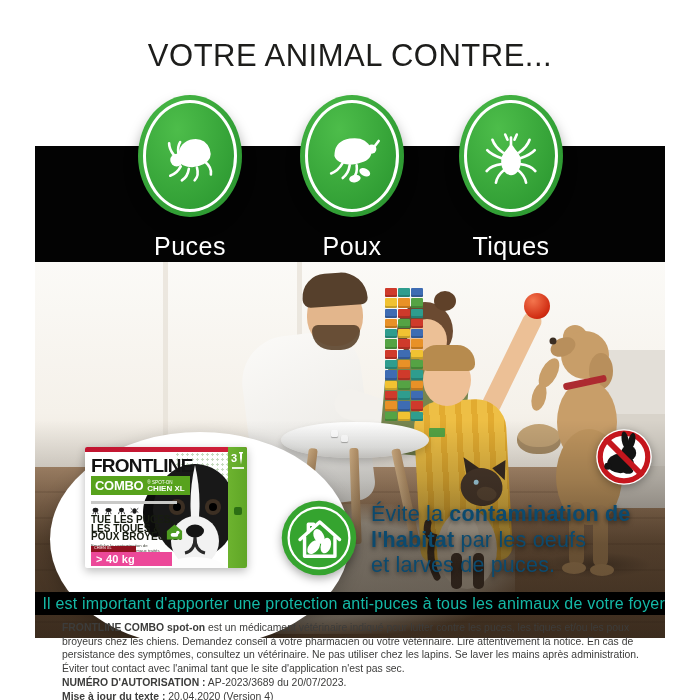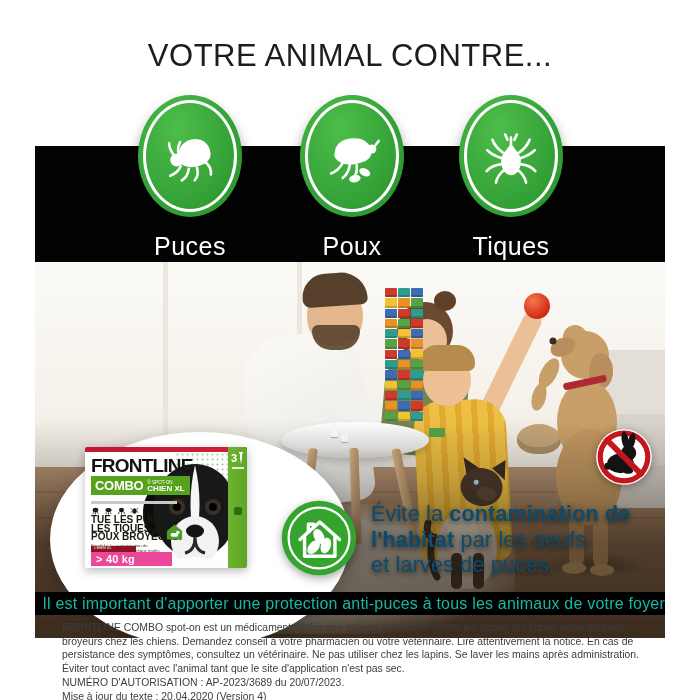--- a/index.html
+++ b/index.html
@@ -115,21 +115,21 @@
   .caption{left:336px;top:240px;width:300px;color:#0c4a6e;font-size:21.5px;line-height:25.5px;
       font-weight:400;text-shadow:0 2px 5px rgba(0,0,0,.6);letter-spacing:.2px;}
   .caption b{font-weight:700;}
   .rabbit-badge{left:560px;top:166px;width:58px;height:58px;filter:drop-shadow(0 2px 4px rgba(0,0,0,.35));}
 
   
   .bar{left:35px;top:592px;width:630px;height:23px;background:#000;color:#14b8a6;text-align:right;
       font-size:16px;line-height:23px;letter-spacing:.2px;white-space:nowrap;}
   .legal{left:62px;top:621px;width:578px;font-size:10.4px;line-height:13.7px;color:#3c3c3b;}
   .legal p{margin:0;}
-  .legal b{font-weight:400;}
+  .legal b{font-weight:700;}
 </style>
 </head>
 <body>
 
 <div class="stage">
 
   <div class="ab h2">VOTRE ANIMAL CONTRE...</div>
 
   <div class="ab band"></div>
 

